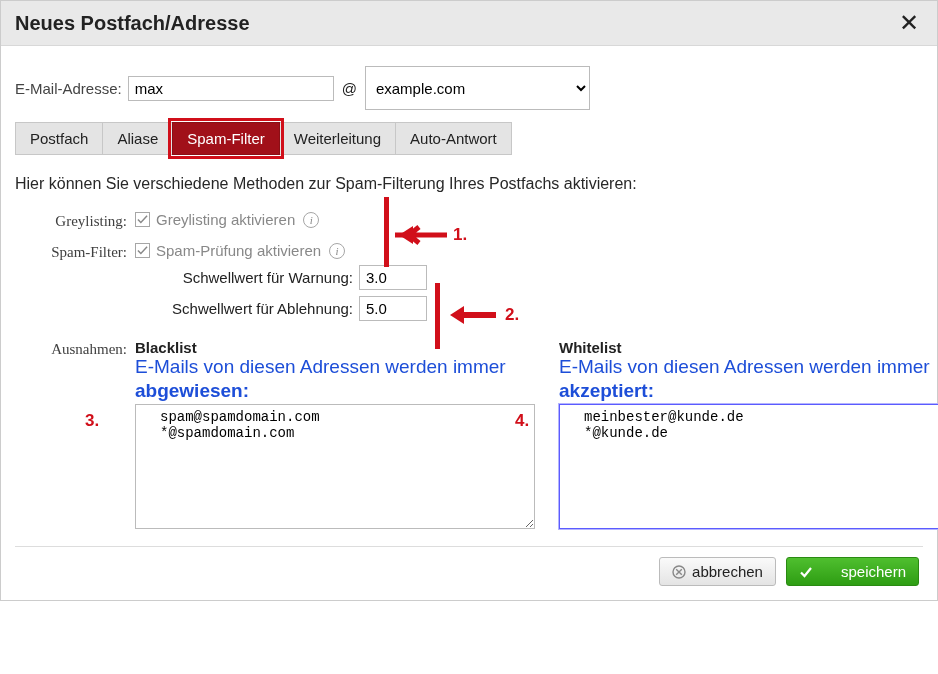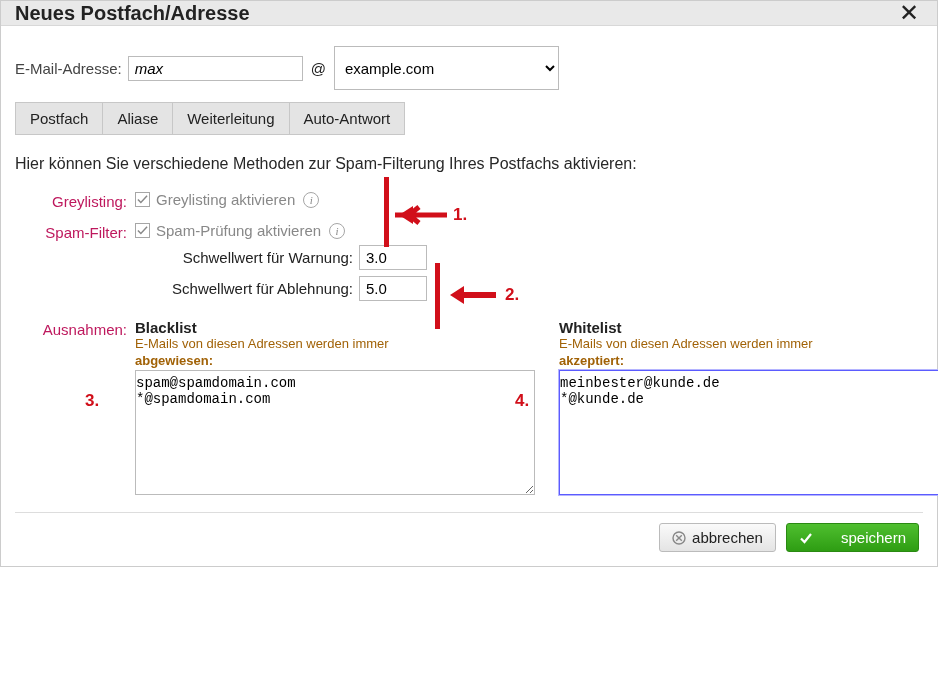--- a/index.html
+++ b/index.html
@@ -9,21 +9,21 @@
   color: #222;
   background: #fff;
 }
 .dialog {
   width: 938px;
   border: 1px solid #ccc;
   background: #fff;
 }
 .titlebar {
   background: #e9e9e9;
-  padding: 0 14px;
+  padding: 10px 14px;
   display: flex;
   justify-content: space-between;
   align-items: center;
   border-bottom: 1px solid #d8d8d8;
 }
 .titlebar h2 { font-size: 20px; font-weight: 700; color: #222; }
 .close-btn {
   font-size: 24px; line-height: 1; cursor: pointer; font-weight: 300;
   width: 28px; text-align: center;
 }
@@ -31,21 +31,21 @@
 
 .row-email { display: flex; align-items: center; margin-bottom: 12px; }
 .row-email .lbl { color: #444; margin-right: 6px; }
 input[type=text], select, input.num, textarea {
   border: 1px solid #bbb;
   padding: 3px 6px;
   font-size: 15px;
   font-family: inherit;
   background: #fff;
 }
-input.localpart { width: 175px; font-style: italic; }
+input.localpart { width: 206px; }
 .at { margin: 0 8px; }
 select.domain { width: 225px; height: 44px; }
 
 .tabs { display: flex; margin-bottom: 20px; align-items: flex-end; }
 .tab {
   background: #e4e4e4;
   border: 1px solid #c7c7c7;
   padding: 7px 14px;
   font-size: 15px;
   cursor: pointer;
@@ -60,21 +60,21 @@
 .tab-hl {
   outline: 3px solid #d10f1a;
   outline-offset: 1px;
   z-index: 2;
   position: relative;
 }
 
 .desc { margin-bottom: 18px; font-size: 16px; color: #282828; }
 
 .form-grid { display: grid; grid-template-columns: 112px 1fr; column-gap: 8px; row-gap: 12px; align-items: start; }
-.flabel { color: #be185d; text-align: right; padding-top: 2px; }
+.flabel { color: #404040; text-align: right; padding-top: 2px; font-family: Liberation Serif, serif; }
 .cbx-row { display: flex; align-items: center; gap: 6px; color: #888; }
 .chk {
   width: 15px; height: 15px; border: 1.8px solid #a6a6a6; display: inline-flex;
   align-items: center; justify-content: center; font-size: 12px; color: #888;
 }
 .chk svg { width: 11px; height: 11px; }
 .info-icon {
   display: inline-flex; align-items: center; justify-content: center;
   width: 16px; height: 16px; border: 1.3px solid #a6a6a6; border-radius: 50%;
   font-size: 11px; font-style: italic; color: #888; font-family: Georgia, serif;
@@ -82,24 +82,24 @@
 }
 
 .thresholds { margin-top: 6px; }
 .thr-row { display: flex; align-items: center; margin-bottom: 6px; }
 .thr-row .tlbl { width: 218px; text-align: right; color: #222; margin-right: 6px; }
 input.num { width: 68px; }
 
 .exceptions { display: flex; gap: 0; }
 .ex-col { width: 400px; }
 .ex-col h4 { font-weight: 700; font-size: 15px; }
-.ex-col .sub { font-size: 13px; color: #a16207; margin-bottom: 2px; }
+.ex-col .sub { font-size: 19px; color: #1d4ed8; margin-bottom: 2px; }
 .ex-col textarea {
   width: 400px; height: 125px; resize: both;
-  font-family: "Courier New", monospace; font-size: 14px; padding: 4px 0;
+  font-family: "Courier New", monospace; font-size: 14px; padding: 4px 24px;
 }
 .ex-col.white textarea { border: 1.5px solid #5b5bff; outline: 1px solid #b4b4ff; }
 
 .annot { position: absolute; pointer-events: none; color: #d10f1a; font-weight: 700; font-size: 17px; }
 .arrow svg { width: 52px; height: 24px; }
 .vbar { position: absolute; width: 5px; background: #d10f1a; pointer-events: none; }
 
 .annot-wrap { position: relative; }
 
 hr.sep { border: none; border-top: 1px solid #ddd; margin: 14px 0 10px 0; }
@@ -136,20 +136,21 @@
       <input type="text" class="localpart" value="max" style="">
       <span class="at">@</span>
       <select class="domain">
         <option>example.com</option>
       </select>
     </div>
 
     <div class="tabs">
       <div class="tab">Postfach</div>
       <div class="tab">Aliase</div>
+      <div class="tab active tab-hl">Spam-Filter</div>
       <div class="tab">Weiterleitung</div>
       <div class="tab">Auto-Antwort</div>
     </div>
 
     <div class="desc">Hier können Sie verschiedene Methoden zur Spam-Filterung Ihres Postfachs aktivieren:</div>
 
     <div class="annot-wrap" style="position:relative;">
       <div class="form-grid">
 
         <div class="flabel">Greylisting:</div>

